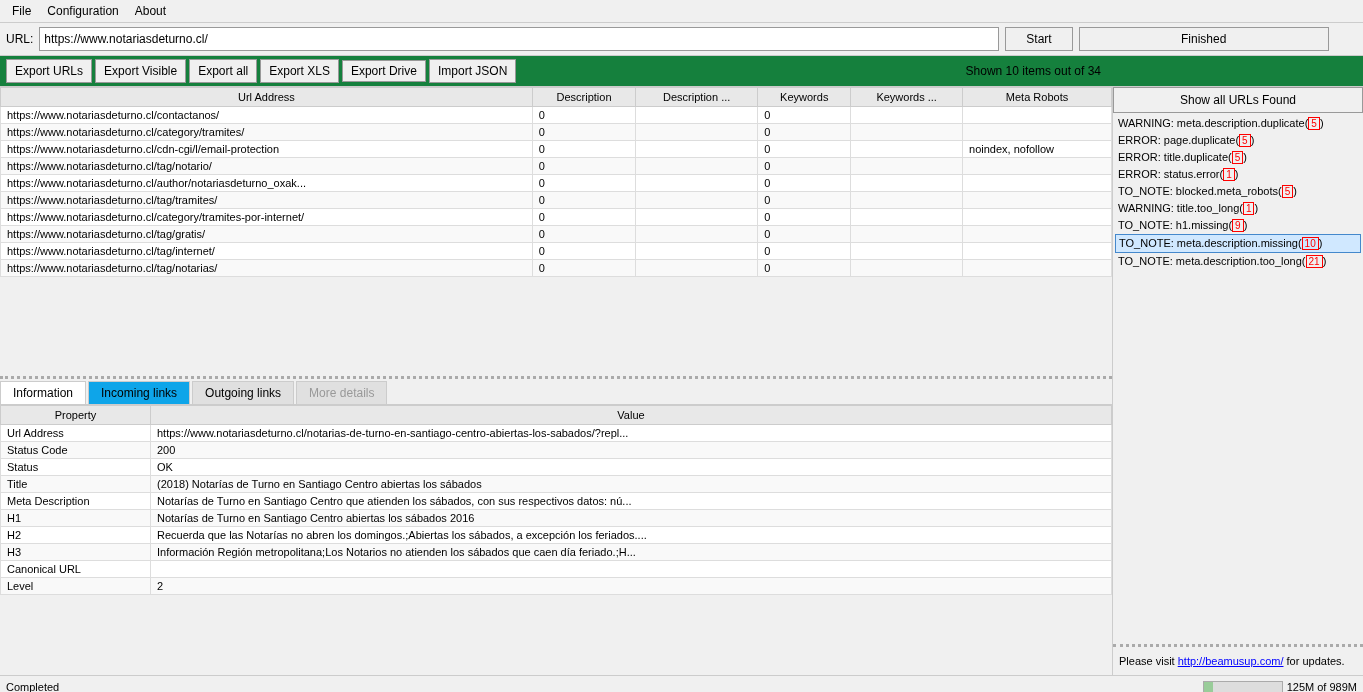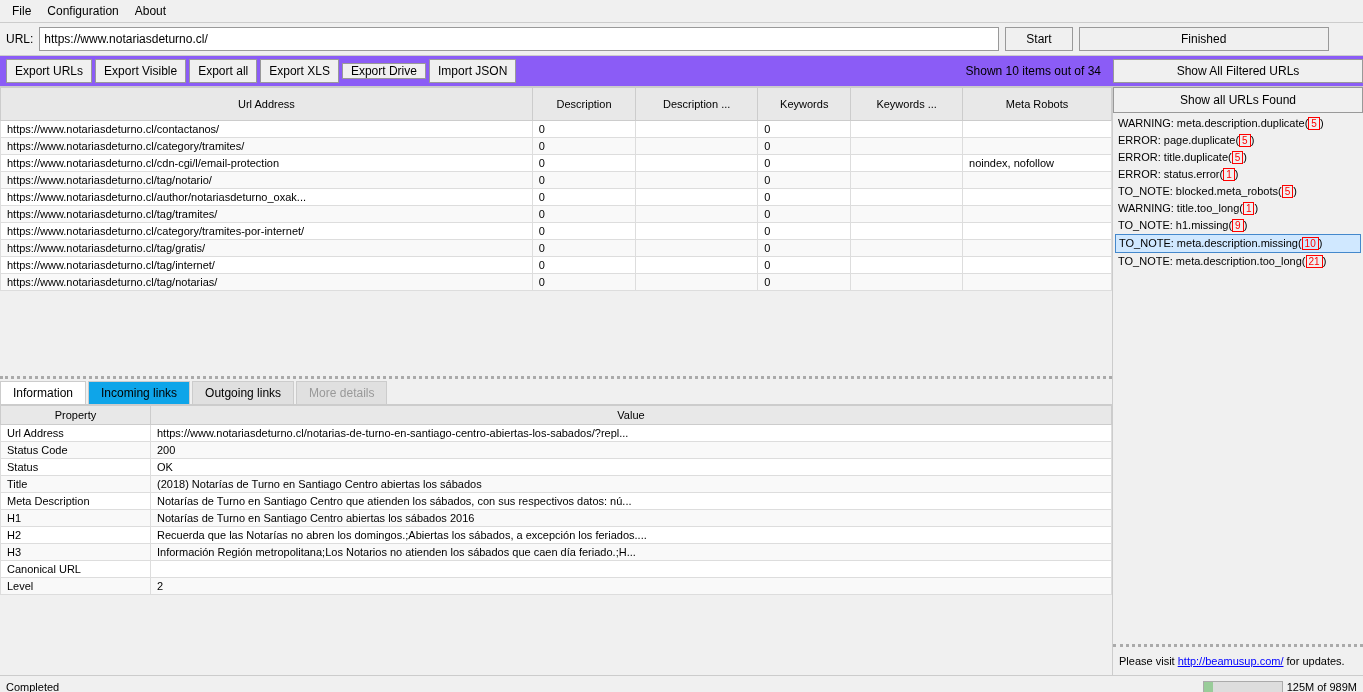--- a/index.html
+++ b/index.html
@@ -14,45 +14,44 @@
   <span style="padding:2px 8px; cursor:pointer;">About</span>
 </div>
 
 <div style="display:flex; align-items:center; padding:4px 6px; background:#f0f0f0; border-bottom:1px solid #ccc; gap:6px; position:relative;">
   <span style="font-size:12px; white-space:nowrap;">URL:</span>
   <input type="text" style="flex: 1 1 0%; height: 24px; border: 1px solid rgb(153, 153, 153); padding: 2px 4px; font-size: 12px; max-width: 960px;" value="https://www.notariasdeturno.cl/">
   <button style="height:24px; padding:0 20px; background:#f0f0f0; border:1px solid #999; cursor:pointer; font-size:12px;">Start</button>
   <button style="height:24px; padding:0 10px; background:#f0f0f0; border:1px solid #999; font-size:12px; width:250px; text-align:center; cursor:default;">Finished</button>
 </div>
 
-<div style="display:flex; align-items:center; padding:3px 6px; background:#8b5cf6; border-bottom:1px solid #ccc; gap:3px; position:relative;">
+<div style="display:flex; align-items:center; padding:3px 6px; background:#15803d; border-bottom:1px solid #ccc; gap:3px; position:relative;">
   <button style="height:24px; padding:0 8px; background:#f0f0f0; border:1px solid #999; cursor:pointer; font-size:12px;">Export URLs</button>
   <button style="height:24px; padding:0 8px; background:#f0f0f0; border:1px solid #999; cursor:pointer; font-size:12px;">Export Visible</button>
   <button style="height:24px; padding:0 8px; background:#f0f0f0; border:1px solid #999; cursor:pointer; font-size:12px;">Export all</button>
   <button style="height:24px; padding:0 8px; background:#f0f0f0; border:1px solid #999; cursor:pointer; font-size:12px;">Export XLS</button>
-  <button style="height:16px; padding:0 8px; background:#f0f0f0; border:1px solid #999; cursor:pointer; font-size:12px;">Export Drive</button>
+  <button style="height:22px; padding:0 8px; background:#f0f0f0; border:1px solid #999; cursor:pointer; font-size:12px;">Export Drive</button>
   <button style="height:24px; padding:0 8px; background:#f0f0f0; border:1px solid #999; cursor:pointer; font-size:12px;">Import JSON</button>
   <span style="margin-left:auto; font-size:12px; margin-right:256px;">Shown 10 items out of 34</span>
-  <button style="position:absolute; right:0; height:24px; padding:0 10px; background:#f0f0f0; border:1px solid #999; cursor:pointer; font-size:12px; width:250px; text-align:center;">Show All Filtered URLs</button>
 </div>
 
 <div style="display:flex; flex-direction:row; height:calc(692px - 82px - 22px);">
 
   <div style="flex:1; display:flex; flex-direction:column; overflow:hidden; border-right:1px solid #ccc;">
 
     <div style="flex:1; overflow:auto; border-bottom:3px dotted #aaa;">
       <table style="width:100%; border-collapse:collapse; font-size:11px;">
         <thead>
           <tr>
             <th style="background:#e8e8e8; border:1px solid #ccc; padding:3px 6px; text-align:center; font-weight:normal; white-space:nowrap; min-width:350px;">Url Address</th>
             <th style="background:#e8e8e8; border:1px solid #ccc; padding:3px 6px; text-align:center; font-weight:normal;">Description</th>
             <th style="background:#e8e8e8; border:1px solid #ccc; padding:3px 6px; text-align:center; font-weight:normal;">Description ...</th>
             <th style="background:#e8e8e8; border:1px solid #ccc; padding:3px 6px; text-align:center; font-weight:normal;">Keywords</th>
             <th style="background:#e8e8e8; border:1px solid #ccc; padding:3px 6px; text-align:center; font-weight:normal;">Keywords ...</th>
-            <th style="background:#e8e8e8; border:1px solid #ccc; padding:10px 6px; text-align:center; font-weight:normal;">Meta Robots</th>
+            <th style="background:#e8e8e8; border:1px solid #ccc; padding:3px 6px; text-align:center; font-weight:normal;">Meta Robots</th>
           </tr>
         </thead>
         <tbody id="url-table-body">
         <tr style="background: rgb(255, 255, 255);">
               <td style="border: 1px solid rgb(221, 221, 221); padding: 2px 6px; white-space: nowrap; overflow: hidden; text-overflow: ellipsis; max-width: 350px;">https://www.notariasdeturno.cl/contactanos/</td>
               <td style="border: 1px solid rgb(221, 221, 221); padding: 2px 6px; white-space: nowrap; overflow: hidden; text-overflow: ellipsis; max-width: 120px;">0</td>
               <td style="border: 1px solid rgb(221, 221, 221); padding: 2px 6px; white-space: nowrap; overflow: hidden; text-overflow: ellipsis; max-width: 120px;"></td>
               <td style="border: 1px solid rgb(221, 221, 221); padding: 2px 6px; white-space: nowrap; overflow: hidden; text-overflow: ellipsis; max-width: 120px;">0</td>
               <td style="border: 1px solid rgb(221, 221, 221); padding: 2px 6px; white-space: nowrap; overflow: hidden; text-overflow: ellipsis; max-width: 120px;"></td>
               <td style="border: 1px solid rgb(221, 221, 221); padding: 2px 6px; white-space: nowrap; overflow: hidden; text-overflow: ellipsis; max-width: 120px;"></td>

